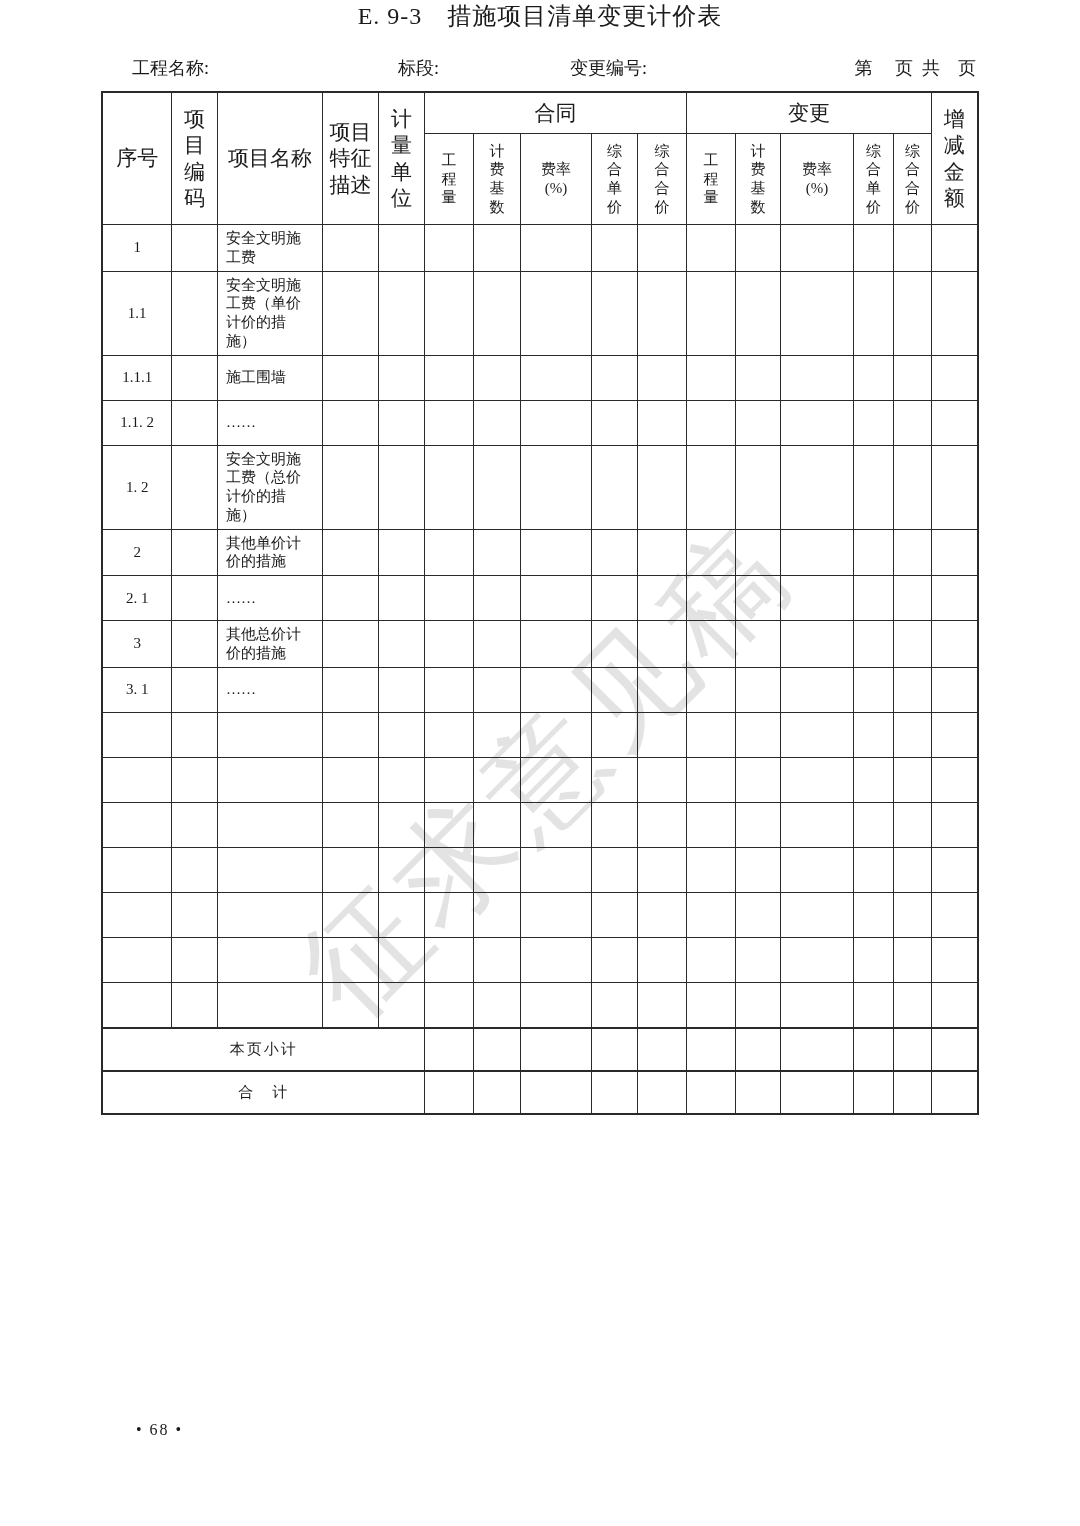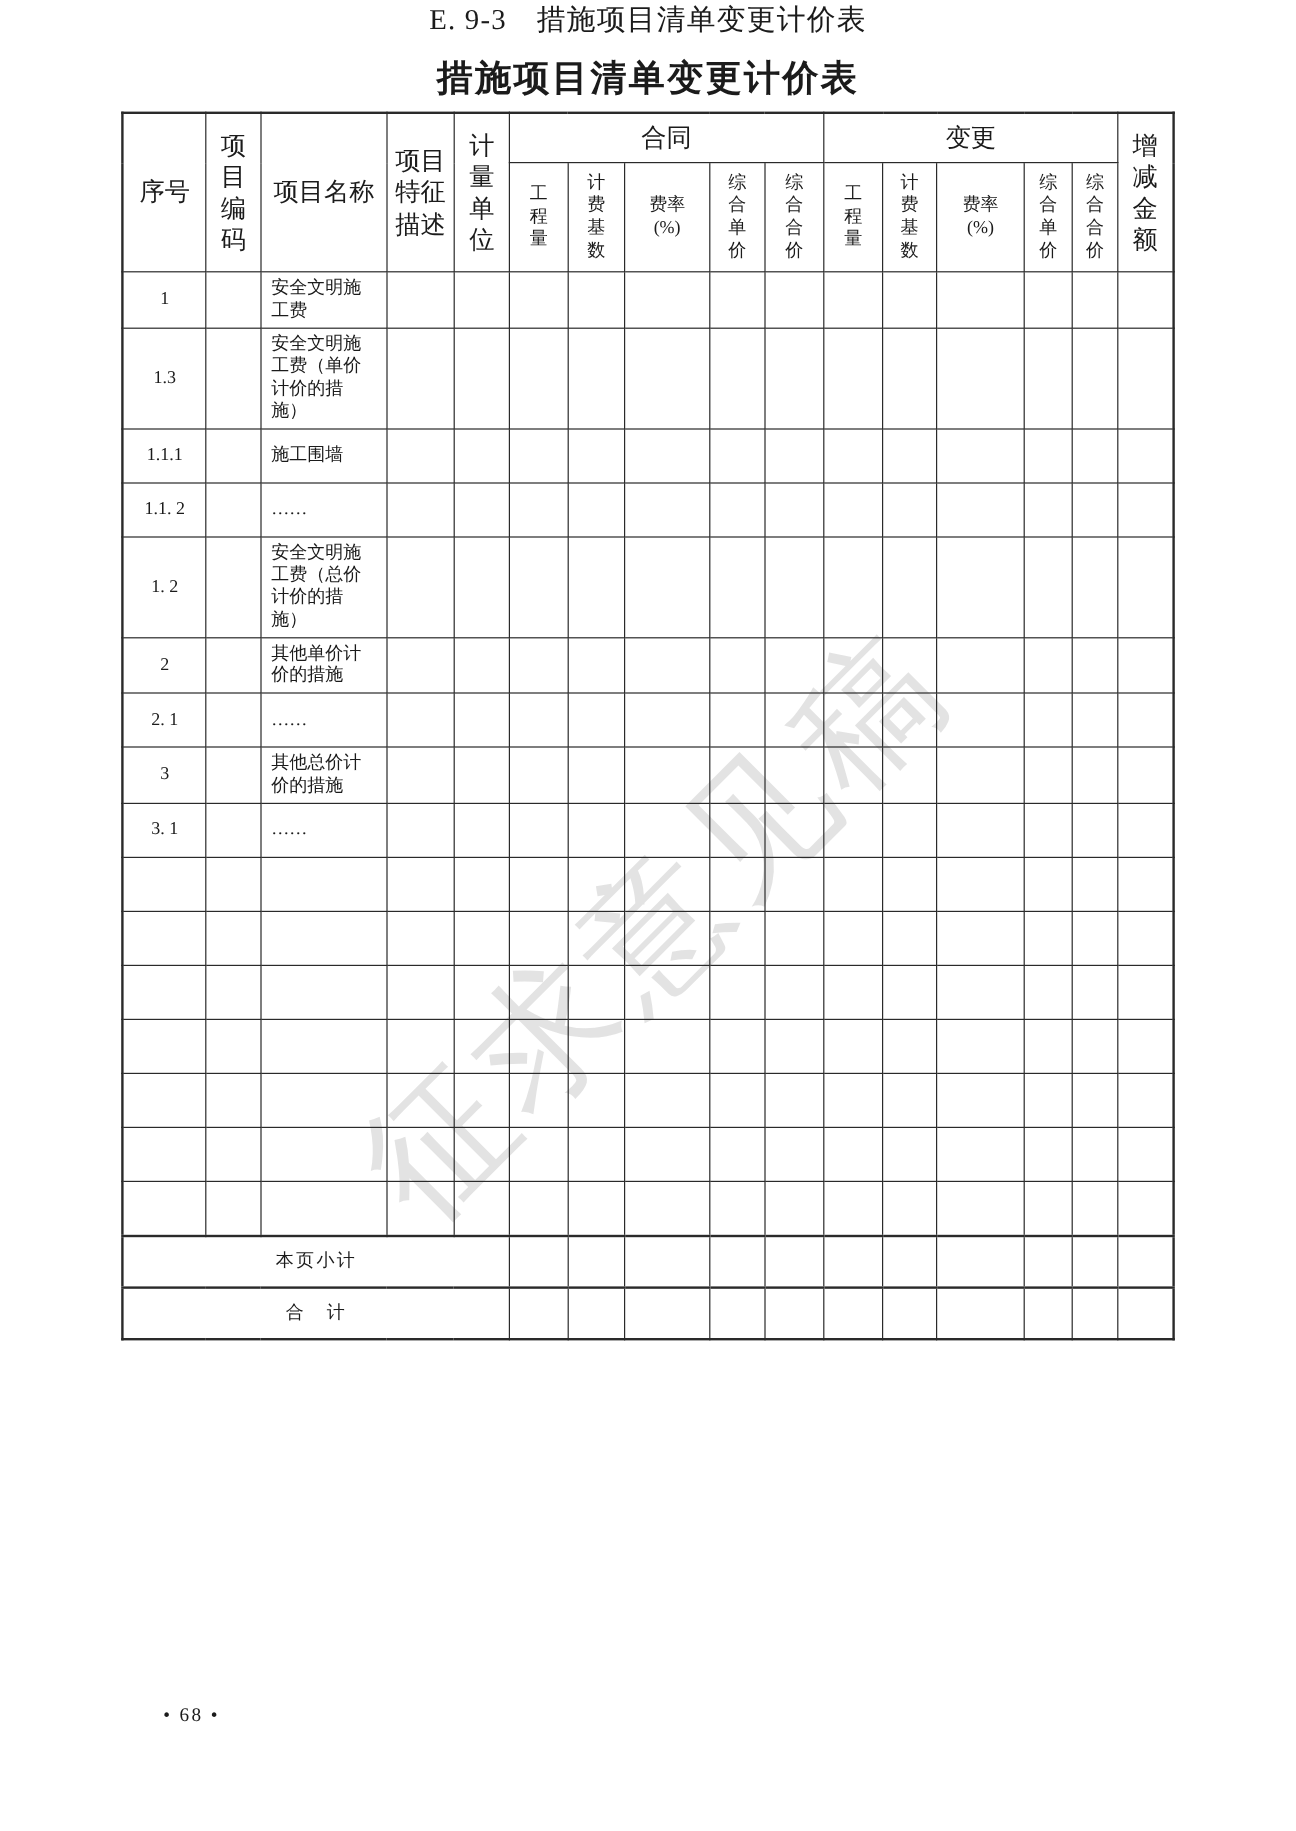--- a/index.html
+++ b/index.html
@@ -91,22 +91,27 @@
   }
 </style>
 </head>
 <body>
 
 <div class="page">
 
   <div class="watermark">征求意见稿</div>
 
   <p class="eyebrow">E. 9-3　措施项目清单变更计价表</p>
-  <h1 class="main-title">措施项目清单变更计价表</h1>
-
+
+  <div class="info-bar">
+    <span class="info info-project">工程名称:</span>
+    <span class="info info-section">标段:</span>
+    <span class="info info-changeno">变更编号:</span>
+    <span class="info info-pageno">第　 页  共　页</span>
+  </div>
 
   <table class="sheet">
     <colgroup>
       <col style="width:69px">
         <col style="width:46px">
         <col style="width:105px">
         <col style="width:56px">
       <col style="width:46px">
         <col style="width:49px">
         <col style="width:47px">
@@ -192,21 +197,21 @@
           <td></td>
           <td></td>
           <td></td>
           <td></td>
           <td></td>
           <td></td>
           <td></td>
           <td></td>
         </tr>
         <tr>
-          <td>1.3</td>
+          <td>1.1</td>
           <td></td>
           <td class="name">安全文明施工费（单价计价的措施）</td>
           <td></td>
           <td></td>
           <td></td>
           <td></td>
           <td></td>
           <td></td>
           <td></td>
           <td></td>

